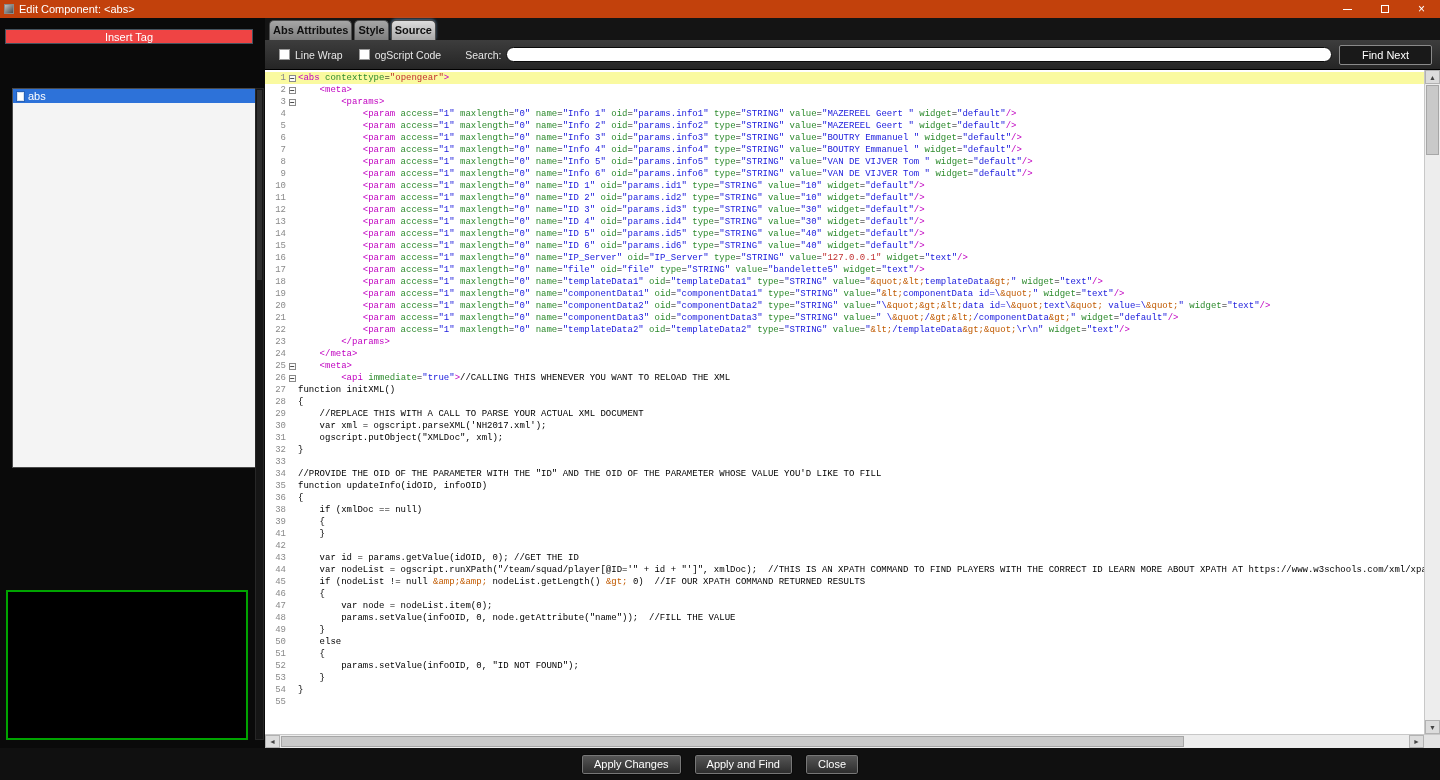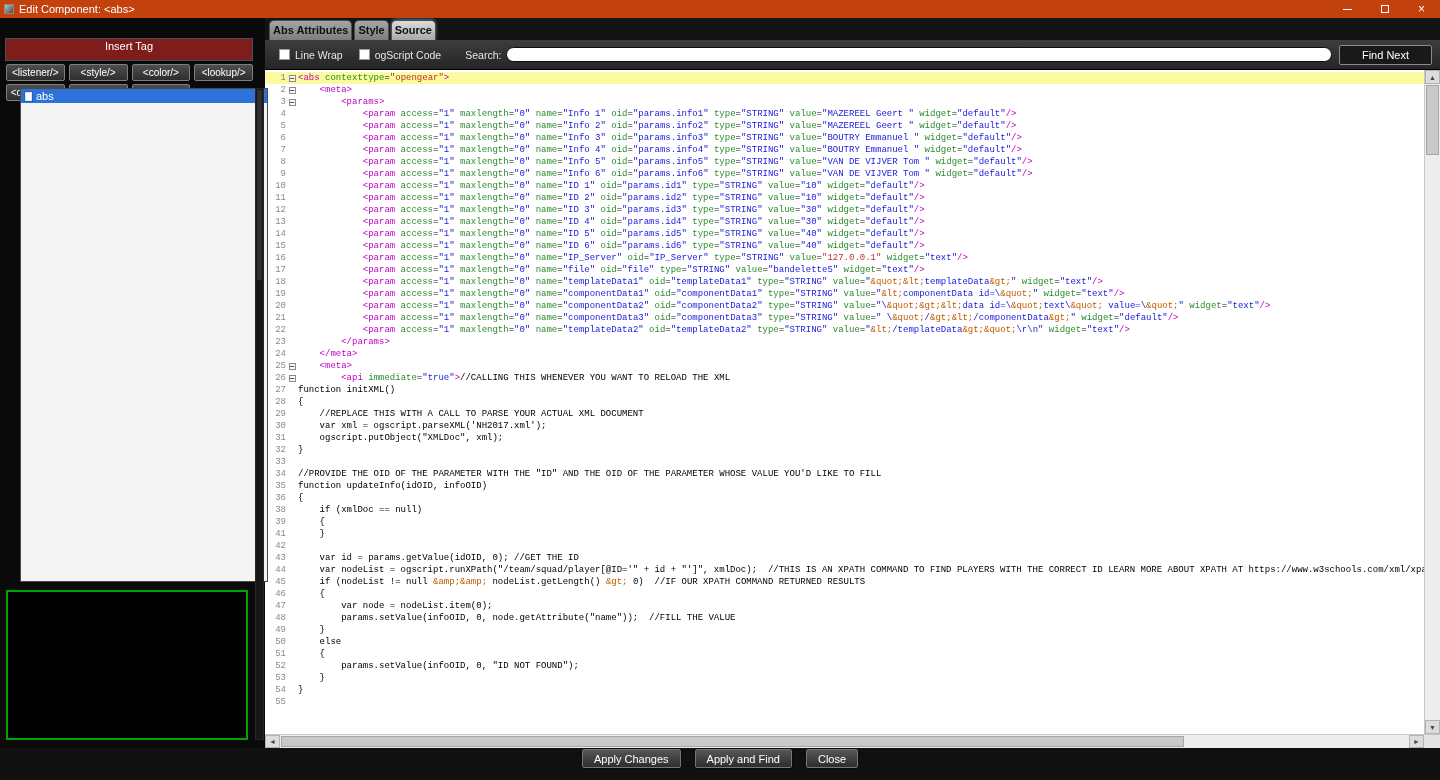--- a/index.html
+++ b/index.html
@@ -14,24 +14,24 @@
   .title-text{font-size:11px;line-height:18px;white-space:pre;}
   .win-controls{margin-left:auto;display:flex;height:100%;}
   .win-btn{width:37px;height:18px;display:flex;align-items:center;justify-content:center;color:#fff;font-size:12px;}
   .glyph-min{width:9px;height:1px;background:#fff;display:block;}
   .glyph-max{width:8px;height:8px;border:1px solid #fff;display:block;}
 
   .main-wrap{flex:1;display:flex;min-height:0;}
 
   
   .left-panel{flex:0 0 265px;width:265px;background:#0a0a0a;position:relative;}
-  .insert-tag-header{margin:20px 12px 3px 5px;height:23px;line-height:14px;text-align:center;color:#fff;font-size:11px;background:#7f1d1d;border:1px solid #43525e;}
+  .insert-tag-header{margin:11px 12px 3px 5px;height:15px;line-height:14px;text-align:center;color:#fff;font-size:11px;background:#ef4444;border:1px solid #43525e;}
   .tag-grid{display:grid;grid-template-columns:repeat(4,1fr);gap:3px 4px;margin:0 12px 0 6px;}
   .tag-btn{height:17px;background:linear-gradient(#4e4e4e,#2e2e2e);border:1px solid #7e7e7e;border-radius:2px;color:#fff;font-size:10px;padding:0;white-space:nowrap;overflow:hidden;}
-  .tree-panel{position:absolute;left:20px;width:248px;top:70px;height:494px;background:#f4f4f4;border:1px solid #4a4a4a;overflow:hidden;}
+  .tree-panel{position:absolute;left:12px;width:248px;top:70px;height:380px;background:#f4f4f4;border:1px solid #4a4a4a;overflow:hidden;}
   .tree-item{height:14px;display:flex;align-items:center;gap:4px;padding-left:4px;font-size:11px;color:#000;}
   .tree-item.selected{background:var(--selection-blue,#2d72d9);color:#fff;}
   .doc-icon{width:7px;height:9px;background:#fff;border:1px solid #d8e2f0;box-shadow:0 0 0 1px rgba(0,0,0,.15);flex:0 0 7px;}
   .left-scrollbar{position:absolute;right:1px;top:70px;bottom:8px;width:9px;background:#161616;border:1px solid #272727;}
   .left-thumb{margin:1px;height:190px;background:#2f2f2f;}
   .preview-panel{position:absolute;left:6px;width:242px;top:572px;height:150px;border:2px solid var(--preview-border-green,#00a400);background:#000;}
 
   
   .right-panel{flex:1;display:flex;flex-direction:column;background:#151515;min-width:0;}
   .tab-bar{flex:0 0 22px;height:22px;display:flex;align-items:flex-end;padding-left:4px;gap:2px;background:#141414;}
@@ -67,21 +67,21 @@
   .vthumb{margin:1px;height:70px;background:#c9c9c9;border:1px solid #a6a6a6;}
   .sb-spacer{flex:1;}
   .hscroll-row{flex:0 0 14px;height:14px;display:flex;}
   .hscroll{flex:1;display:flex;background:#ededed;border-top:1px solid #c8c8c8;min-width:0;}
   .hscroll .sb-btn{flex:0 0 15px;height:100%;}
   .htrack{flex:1;position:relative;}
   .hthumb{position:absolute;left:1px;top:1px;bottom:1px;width:80%;background:#c9c9c9;border:1px solid #a6a6a6;}
   .sb-corner{flex:0 0 16px;background:#e3e3e3;border-top:1px solid #c8c8c8;}
 
   
-  .footer{flex:0 0 32px;height:32px;background:#101010;display:flex;align-items:flex-start;justify-content:center;gap:12px;}
+  .footer{flex:0 0 32px;height:32px;background:#101010;display:flex;align-items:center;justify-content:center;gap:12px;}
   .footer-btn{height:21px;background:linear-gradient(#585858,#2b2b2b);border:1px solid #0a0a0a;box-shadow:inset 0 0 0 1px #777;color:#fff;font-size:11px;padding:0 12px;border-radius:3px;white-space:nowrap;}
 </style>
 </head>
 <body>
 
 <div class="window">
 
   <div class="titlebar">
     <span class="app-icon"></span>
     <span class="title-text">Edit Component: &lt;abs&gt;</span>
@@ -93,29 +93,20 @@
           <span class="glyph-max"></span>
         </span>
       <span class="win-btn">×</span>
     </div>
   </div>
 
   <div class="main-wrap">
 
     <div class="left-panel">
       <div class="insert-tag-header">Insert Tag</div>
-      <div class="tag-grid">
-          <button class="tag-btn">&lt;listener/&gt;</button>
-          <button class="tag-btn">&lt;style/&gt;</button>
-          <button class="tag-btn">&lt;color/&gt;</button>
-          <button class="tag-btn">&lt;lookup/&gt;</button>
-          <button class="tag-btn">&lt;ogscript/&gt;</button>
-          <button class="tag-btn">&lt;api/&gt;</button>
-          <button class="tag-btn">&lt;device/&gt;</button>
-        </div>
       <div class="tree-panel">
           <div class="tree-item selected">
             <span class="doc-icon"></span>
             <span>abs</span>
           </div>
         </div>
       <div class="left-scrollbar">
         <div class="left-thumb"></div>
       </div>
       <div class="preview-panel"></div>

